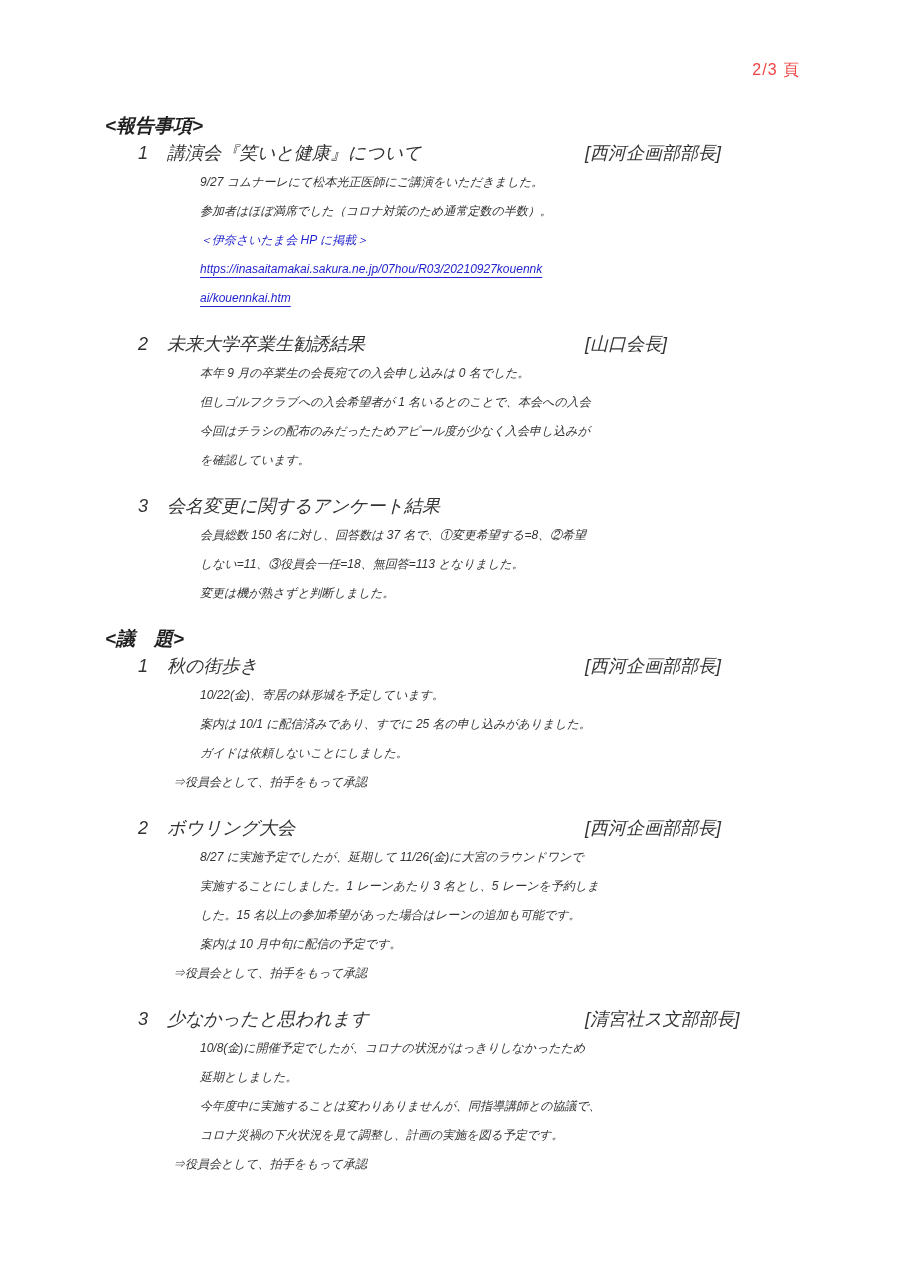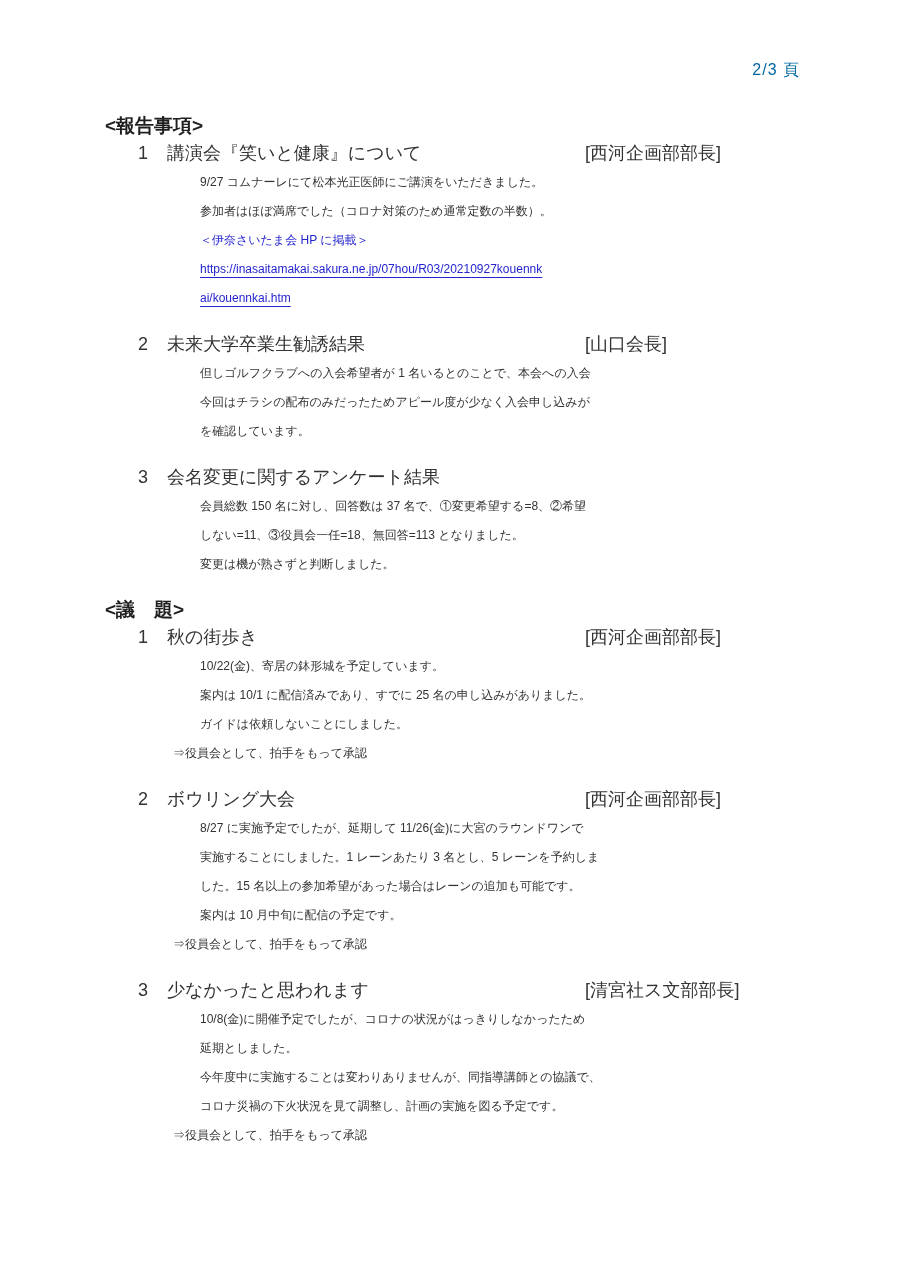--- a/index.html
+++ b/index.html
@@ -15,28 +15,29 @@
     background: #ffffff;
     font-family: "Liberation Sans", sans-serif;
     color: var(--text-color);
     overflow: hidden;
   }
   .page-number {
     position: absolute;
     top: 60px;
     right: 100px;
     font-size: 16px;
-    color: #0369a1;
+    color: #ef4444;
     letter-spacing: 1px;
   }
   .content {
     position: absolute;
     left: 105px;
     top: 112px;
     width: 700px;
+    font-style: italic;
   }
   .section-heading {
     font-size: 19px;
     font-weight: bold;
     line-height: 27px;
     height: 27px;
     color: #1f1f1f;
     white-space: nowrap;
   }
   .item { position: relative; margin-bottom: 17px; }
@@ -91,20 +92,21 @@
         <a class="line body url">https://inasaitamakai.sakura.ne.jp/07hou/R03/20210927kouennk</a>
         <a class="line body url">ai/kouennkai.htm</a>
       </div>
 
       <div class="item">
         <div class="item-header">
           <span class="item-no">2</span>
           <span class="item-title">未来大学卒業生勧誘結果</span>
           <span class="speaker">[山口会長]</span>
         </div>
+        <div class="line body">本年 9 月の卒業生の会長宛ての入会申し込みは 0 名でした。</div>
         <div class="line body">但しゴルフクラブへの入会希望者が 1 名いるとのことで、本会への入会</div>
         <div class="line body">今回はチラシの配布のみだったためアピール度が少なく入会申し込みが</div>
         <div class="line body">を確認しています。</div>
       </div>
 
       <div class="item">
         <div class="item-header">
           <span class="item-no">3</span>
           <span class="item-title">会名変更に関するアンケート結果</span>
         </div>

